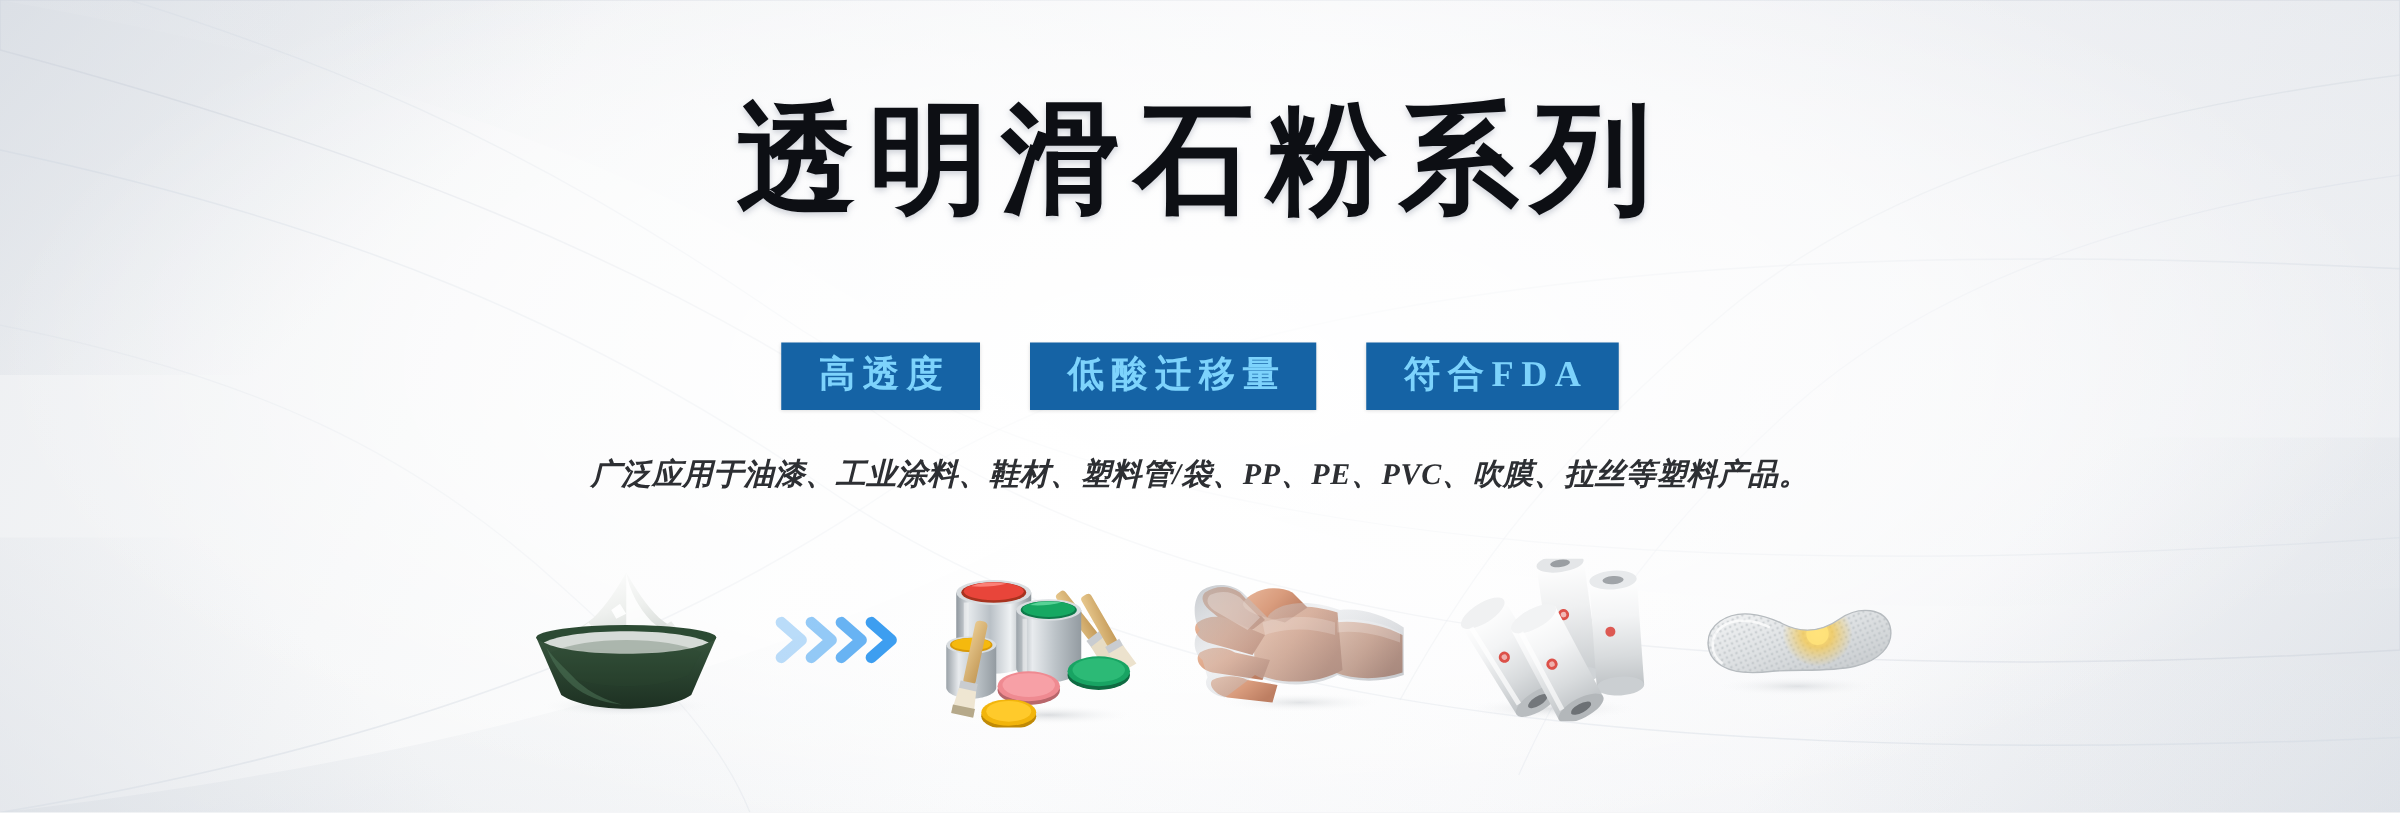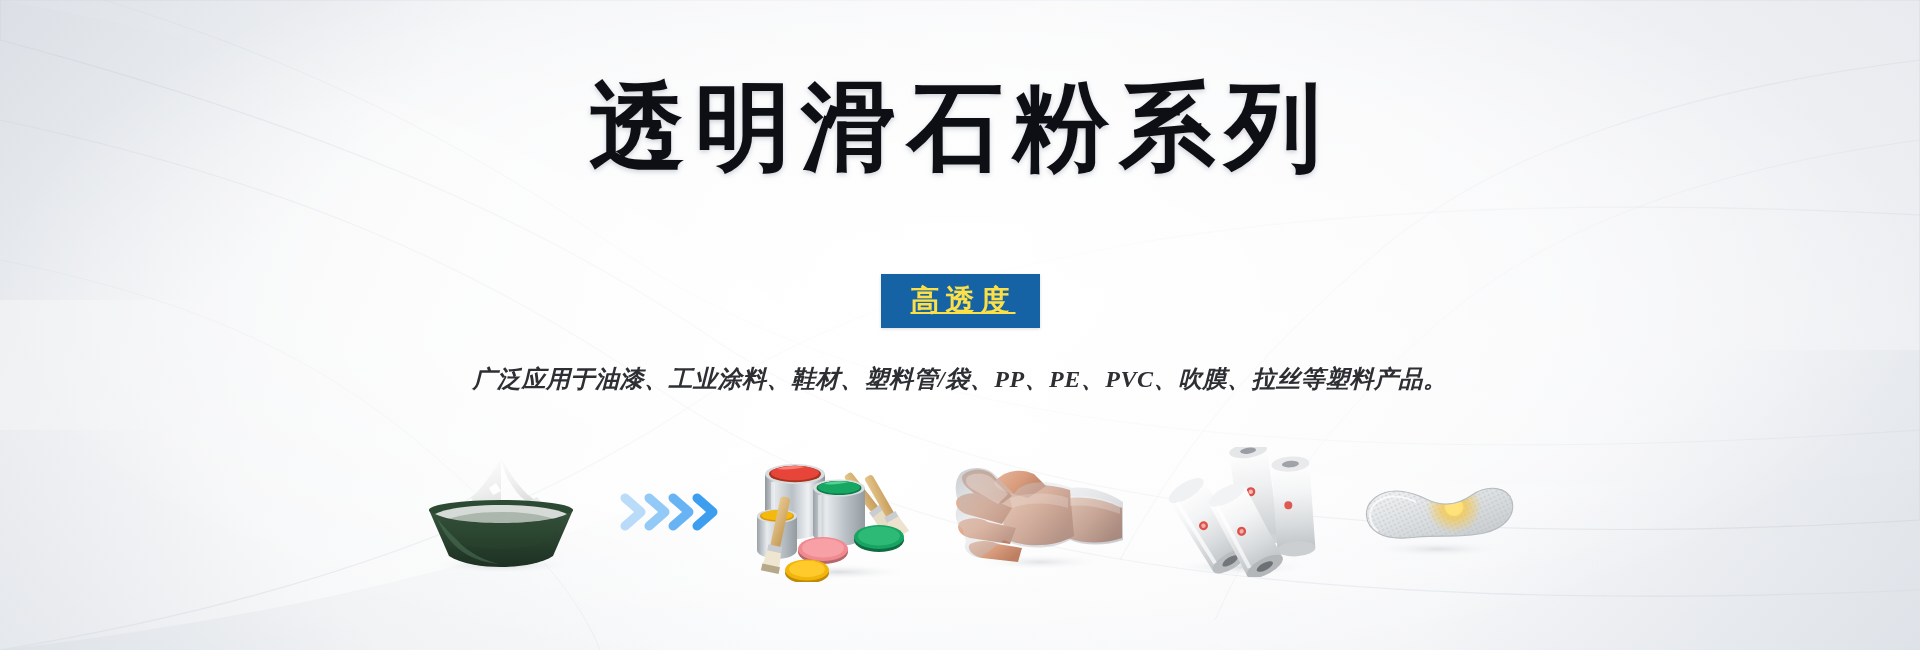--- a/index.html
+++ b/index.html
@@ -47,30 +47,29 @@
     white-space:nowrap;
   }
 
   .badges{
     position:absolute;left:0;right:0;top:274px;
     display:flex;justify-content:center;align-items:center;
     gap:40px;
   }
   .badge{
     background:#1563a5;
-    color:#fde047;
+    color:#7dd3fc;
     font-family:"Liberation Serif","DejaVu Serif",serif;
     font-weight:700;
     font-size:29px;
     letter-spacing:6px;
     padding:10px 24px 11px 30px;
     line-height:1.15;
     white-space:nowrap;
     box-shadow:0 1px 3px rgba(0,0,0,.14);
-    text-decoration:underline;
   }
 
   .subtitle{
     position:absolute;left:0;right:0;top:363px;
     text-align:center;
     font-family:"Liberation Serif","DejaVu Serif",serif;
     font-weight:700;
     font-size:24px;
     letter-spacing:.5px;
     color:#2d2f33;
@@ -139,20 +138,22 @@
   </svg>
 
   <div class="vignette"></div>
 
   <div class="content">
 
     <div class="title">透明滑石粉系列</div>
 
     <div class="badges">
       <div class="badge">高透度</div>
+      <div class="badge">低酸迁移量</div>
+      <div class="badge">符合FDA</div>
     </div>
 
     <div class="subtitle">广泛应用于油漆、工业涂料、鞋材、塑料管/袋、PP、PE、PVC、吹膜、拉丝等塑料产品。</div>
 
     <div class="strip">
 
       <div class="item">
         <div class="bowl-wrap">
           <svg viewBox="0 0 200 120" width="200" height="120" aria-hidden="true">
             <defs>

